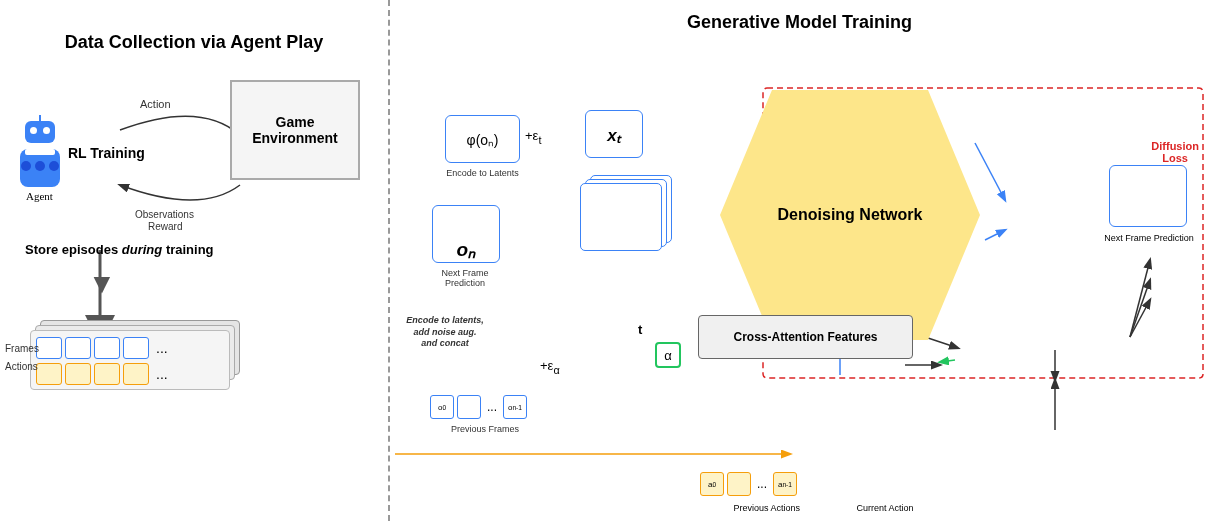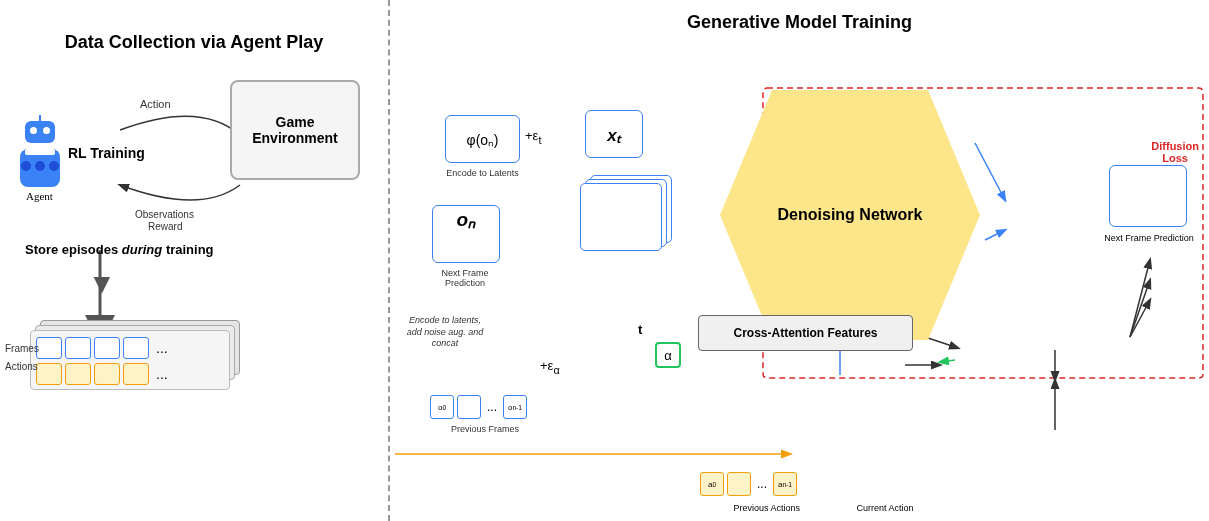--- a/index.html
+++ b/index.html
@@ -81,21 +81,21 @@
     }
 
     
     .game-env-box {
       position: absolute;
       top: 80px;
       left: 230px;
       width: 130px;
       height: 100px;
       border: 2px solid #aaa;
-      border-radius: 8px;
+      border-radius: 0;
       background: #f5f5f5;
       display: flex;
       align-items: center;
       justify-content: center;
       text-align: center;
       font-size: 14px;
       font-weight: bold;
     }
 
     
@@ -300,56 +300,56 @@
 Latents</div>
 
     <div style="position:absolute;top:128px;left:135px;font-size:13px;">
       +ε<sub>t</sub>
     </div>
 
     <div style="position:absolute;top:110px;left:195px;width:58px;height:48px;border:1.5px solid #3b82f6;border-radius:6px;background:white;display:flex;align-items:center;justify-content:center;font-size:17px;font-weight:bold;font-style:italic;">
       <span>xₜ</span>
     </div>
 
-    <div style="position:absolute;top:205px;left:42px;width:68px;height:58px;border:1.5px solid #3b82f6;border-radius:6px;background:white;display:flex;align-items:flex-start;justify-content:center;font-size:19px;font-weight:bold;font-style:italic;">
+    <div style="position:absolute;top:205px;left:42px;width:68px;height:58px;border:1.5px solid #3b82f6;border-radius:6px;background:white;display:flex;align-items:flex-end;justify-content:center;font-size:19px;font-weight:bold;font-style:italic;">
       <span>oₙ</span>
     </div>
 
     <div style="position:absolute;top:268px;left:35px;font-size:9px;color:#333;text-align:center;width:80px;">Next Frame
 Prediction</div>
 
     <div style="position:absolute;top:175px;left:190px;">
       <div style="position:relative;width:100px;height:80px;">
         <div style="position:absolute;top:0;left:10px;width:82px;height:68px;border:1.5px solid #3b82f6;border-radius:5px;background:white;"></div>
         <div style="position:absolute;top:4px;left:5px;width:82px;height:68px;border:1.5px solid #3b82f6;border-radius:5px;background:white;"></div>
         <div style="position:absolute;top:8px;left:0px;width:82px;height:68px;border:1.5px solid #3b82f6;border-radius:5px;background:white;"></div>
       </div>
     </div>
 
-    <div style="position:absolute;top:315px;left:15px;font-size:9px;color:#333;text-align:center;width:80px;line-height:1.3;font-style:italic;">Encode to latents, add noise aug. and concat</div>
+    <div style="position:absolute;top:315px;left:15px;font-size:9px;color:#333;text-align:center;width:80px;line-height:1.3;font-style:italic;font-weight:bold;">Encode to latents, add noise aug. and concat</div>
 
     <div style="position:absolute;top:358px;left:150px;font-size:13px;">
       +ε<sub>α</sub>
     </div>
 
     <div style="position:absolute;top:322px;left:248px;font-size:13px;font-weight:bold;">t</div>
 
     <div style="position:absolute;top:342px;left:265px;width:26px;height:26px;border:2px solid #22c55e;border-radius:4px;background:white;display:flex;align-items:center;justify-content:center;font-size:13px;">
       <span>α</span>
     </div>
 
     <div style="position:absolute;top:395px;left:40px;display:flex;gap:3px;align-items:center;">
       <div style="width:24px;height:24px;border:1.5px solid #3b82f6;border-radius:3px;background:white;display:flex;align-items:center;justify-content:center;font-size:8px;">o<sub>0</sub></div>
       <div style="width:24px;height:24px;border:1.5px solid #3b82f6;border-radius:3px;background:white;"></div>
       <div style="font-size:12px;padding:0 3px;">...</div>
       <div style="width:24px;height:24px;border:1.5px solid #3b82f6;border-radius:3px;background:white;display:flex;align-items:center;justify-content:center;font-size:8px;">o<sub>n-1</sub></div>
     </div>
     <div style="position:absolute;top:424px;left:40px;font-size:9px;color:#333;text-align:center;width:110px;">Previous Frames</div>
 
-    <div style="position:absolute;top:315px;left:308px;width:215px;height:36px;border:1.5px solid #666;border-radius:4px;background:#f0f0f0;display:flex;align-items:center;justify-content:center;font-size:12px;font-weight:bold;">
+    <div style="position:absolute;top:315px;left:308px;width:215px;height:44px;border:1.5px solid #666;border-radius:4px;background:#f0f0f0;display:flex;align-items:center;justify-content:center;font-size:12px;font-weight:bold;">
       <span>Cross-Attention Features</span>
     </div>
 
 
     <div style="position:absolute;bottom:25px;left:310px;display:flex;gap:3px;align-items:center;">
       <div style="width:24px;height:24px;border:1.5px solid #f59e0b;border-radius:3px;background:#fef3c7;display:flex;align-items:center;justify-content:center;font-size:8px;">a<sub>0</sub></div>
       <div style="width:24px;height:24px;border:1.5px solid #f59e0b;border-radius:3px;background:#fef3c7;"></div>
       <div style="font-size:12px;padding:0 3px;">...</div>
       <div style="width:24px;height:24px;border:1.5px solid #f59e0b;border-radius:3px;background:#fef3c7;display:flex;align-items:center;justify-content:center;font-size:8px;">a<sub>n-1</sub></div>
     </div>

